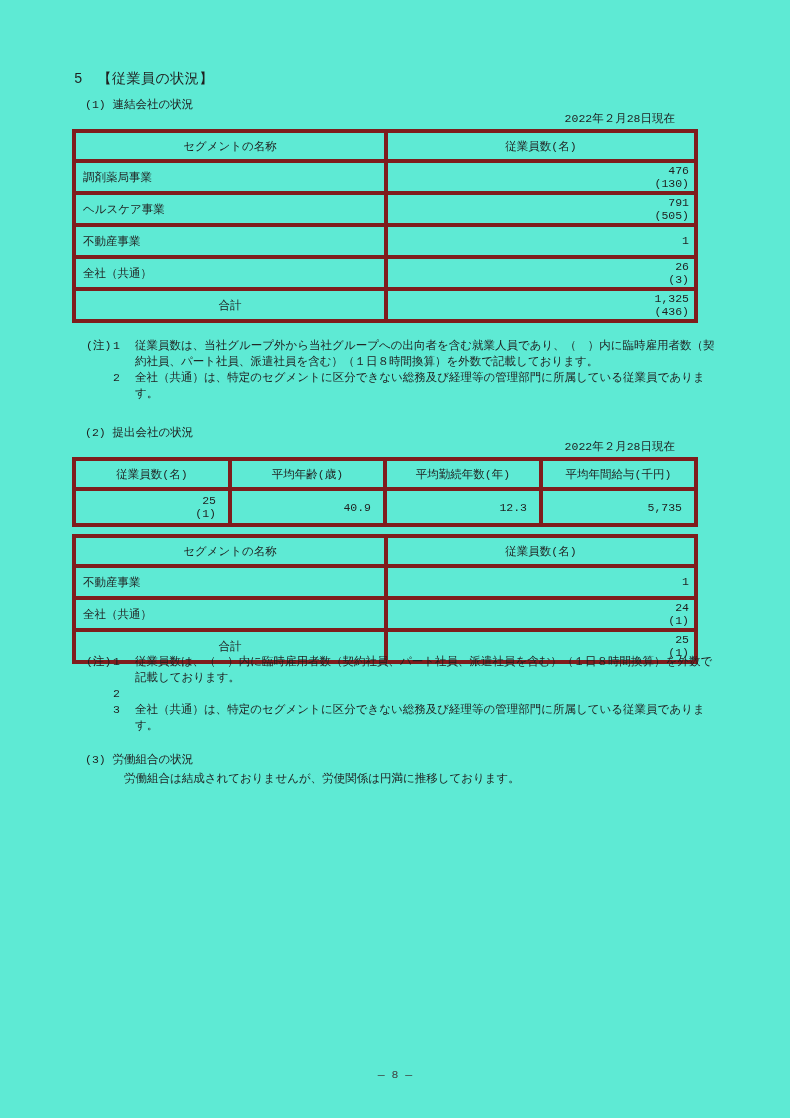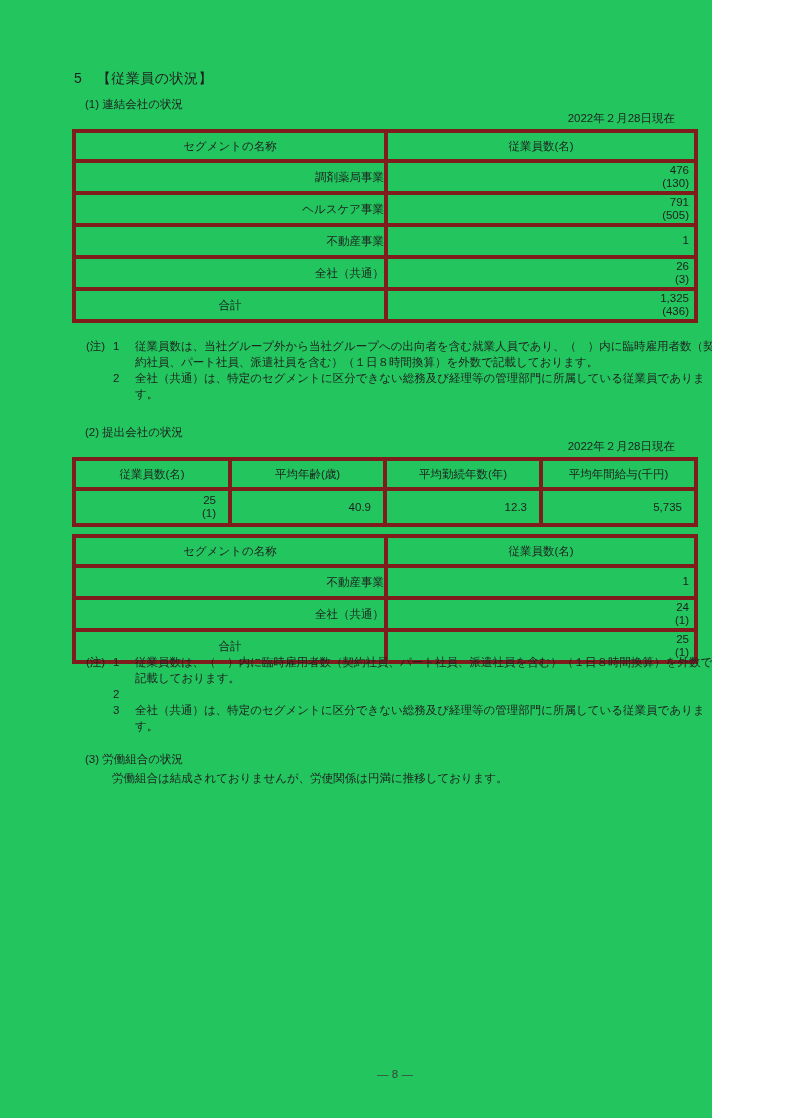--- a/index.html
+++ b/index.html
@@ -1,20 +1,20 @@
 <!DOCTYPE html>
 <html><head>
 <meta charset="utf-8">
 <style>
   html,body { margin:0; padding:0; background:#ffffff; }
   .page {
     position:relative;
-    width:712px; height:1118px;
-    background:#22c55e;
-    font-family:Liberation Sans, sans-serif;
+    width:790px; height:1118px;
+    background:#5eead4;
+    font-family:Liberation Mono, monospace;
     color:#1f1f1f;
     font-size:11.5px;
     overflow:hidden;
   }
   .abs { position:absolute; }
   .doc-title { left:74px; top:70px; font-size:14px; letter-spacing:0.5px; }
   .sec-heading { left:85px; font-size:11.5px; }
   #s1-heading { top:97px; }
   #s2-heading { top:425px; }
   #s3-heading { top:752px; }
@@ -23,35 +23,35 @@
   #date2 { top:439px; }
 
   table.tbl { position:absolute; left:72px; width:622px; border-collapse:collapse; table-layout:fixed; }
   #table1 { top:129px; }
   #table2 { top:457px; }
   #table3 { top:534px; }
   .tbl th, .tbl td { border:4px solid #7f1d1d; font-weight:normal; padding:0; font-size:11.5px; }
   .tbl th { height:26px; text-align:center; }
   #table1 td, #table3 td { height:28px; }
   #table2 td { height:32px; }
-  td.lbl { padding-left:7px; text-align:right; vertical-align:middle; }
+  td.lbl { padding-left:7px; text-align:left; vertical-align:middle; }
   td.lbl.center { text-align:center; padding-left:0; }
   td.val { text-align:right; padding-right:5px; vertical-align:middle; }
   #table2 td.val { padding-right:12px; }
   .num { line-height:13.5px; }
 
   .notes { left:86px; width:650px; }
   #notes1 { top:338px; }
   #notes2 { top:654px; }
   .note-item { display:flex; line-height:16px; }
   .note-marker { width:27px; flex:none; }
   .note-num { width:22px; flex:none; }
   .note-text { width:584px; flex:none; }
 
-  #s3-body { left:112px; top:771px; }
+  #s3-body { left:124px; top:771px; }
   .footer { top:1068px; left:0; width:790px; text-align:center; color:#3f3f3f; font-size:11.5px; }
 </style>
 </head>
 <body>
 
 <div class="page">
 
   <div class="abs doc-title">5　【従業員の状況】</div>
 
   <div class="abs sec-heading" id="s1-heading">(1) 連結会社の状況</div>

